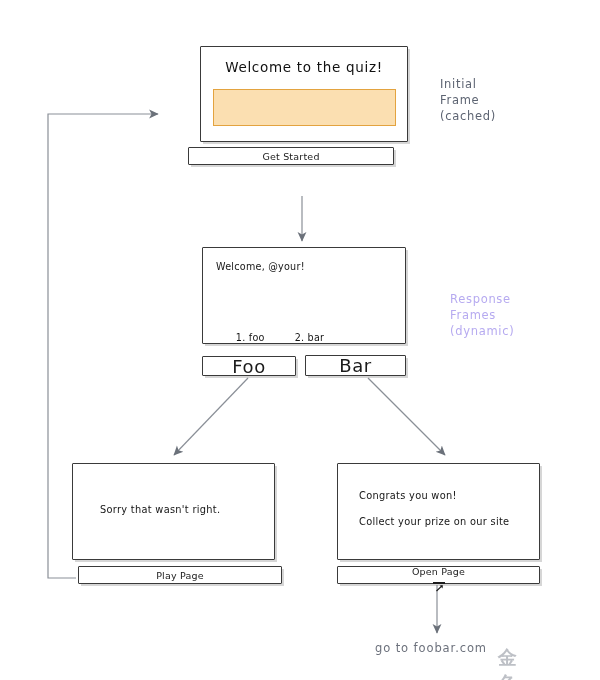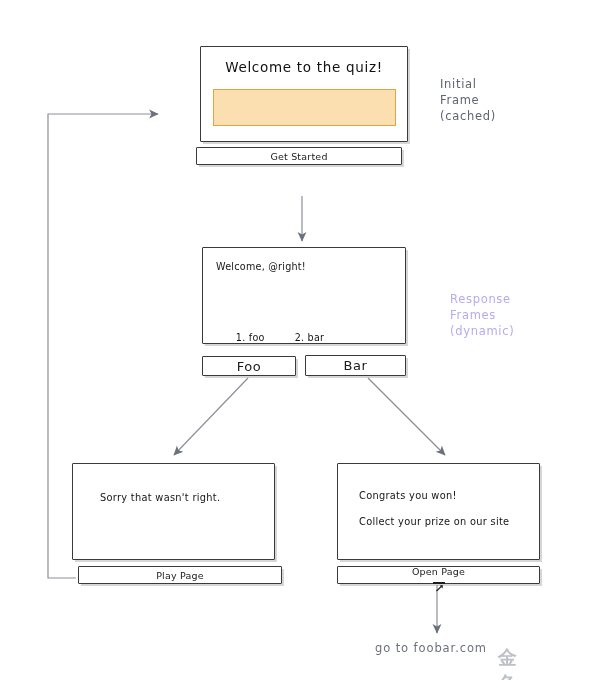--- a/index.html
+++ b/index.html
@@ -49,21 +49,21 @@
     gap: 5px;
   }
   .btn-label {
     font-family: "DejaVu Sans", sans-serif;
     font-size: 9.5px;
     color: #1b1b1b;
     letter-spacing: 0.2px;
     white-space: nowrap;
   }
   .btn-label.big {
-    font-size: 13px;
+    font-size: 18px;
     letter-spacing: 0.6px;
   }
 
   
   #frame-initial { left: 200px; top: 46px; width: 208px; height: 96px; }
   #welcome-title {
     position: absolute;
     left: 0; right: 0; top: 12px;
     text-align: center;
     font-size: 13.5px;
@@ -72,21 +72,21 @@
     font-family: "DejaVu Sans", sans-serif;
   }
   #name-input {
     position: absolute;
     left: 12px; top: 42px;
     width: 183px; height: 37px;
     background: #FBDFB1;
     border: 1.4px solid #E3A33F;
     box-sizing: border-box;
   }
-  #btn-get-started { left: 196px; top: 147px; width: 206px; height: 18px; }
+  #btn-get-started { left: 188px; top: 147px; width: 206px; height: 18px; }
 
   
   #frame-question { left: 202px; top: 247px; width: 204px; height: 97px; }
   .q-line {
     position: absolute;
     left: 13px;
     font-size: 9.6px;
     color: #151515;
     letter-spacing: 0.25px;
     line-height: 13px;
@@ -97,21 +97,21 @@
   #q-options  { top: 70px; }
   #q-options .opt2 { margin-left: 30px; }
 
   #btn-foo { left: 202px; top: 356px; width: 94px; height: 20px; }
   #btn-bar { left: 305px; top: 355px; width: 101px; height: 21px; }
 
   
   #frame-wrong { left: 72px; top: 463px; width: 203px; height: 97px; }
   #wrong-text {
     position: absolute;
-    left: 27px; top: 28px;
+    left: 27px; top: 40px;
     font-size: 9.8px;
     color: #151515;
     letter-spacing: 0.3px;
     text-align: center;
   }
   #btn-play-again { left: 78px; top: 566px; width: 204px; height: 18px; }
 
   
   #frame-won { left: 337px; top: 463px; width: 203px; height: 97px; }
   .won-line {
@@ -214,21 +214,21 @@
 
   <div class="frame" id="frame-initial">
     <div id="welcome-title">Welcome to the quiz!</div>
     <div id="name-input" title=""></div>
   </div>
   <div class="btn" id="btn-get-started">
     <span class="btn-label">Get Started</span>
   </div>
 
   <div class="frame" id="frame-question">
-    <div class="q-line" id="q-greeting">Welcome, @right!</div>
+    <div class="q-line" id="q-greeting">Welcome, @your!</div>
     <div class="q-line" id="q-options">
       <span>1. foo</span><span class="opt2">2. bar</span>
     </div>
   </div>
   <div class="btn" id="btn-foo">
     <span class="btn-label big">Foo</span>
   </div>
   <div class="btn" id="btn-bar">
     <span class="btn-label big">Bar</span>
   </div>

